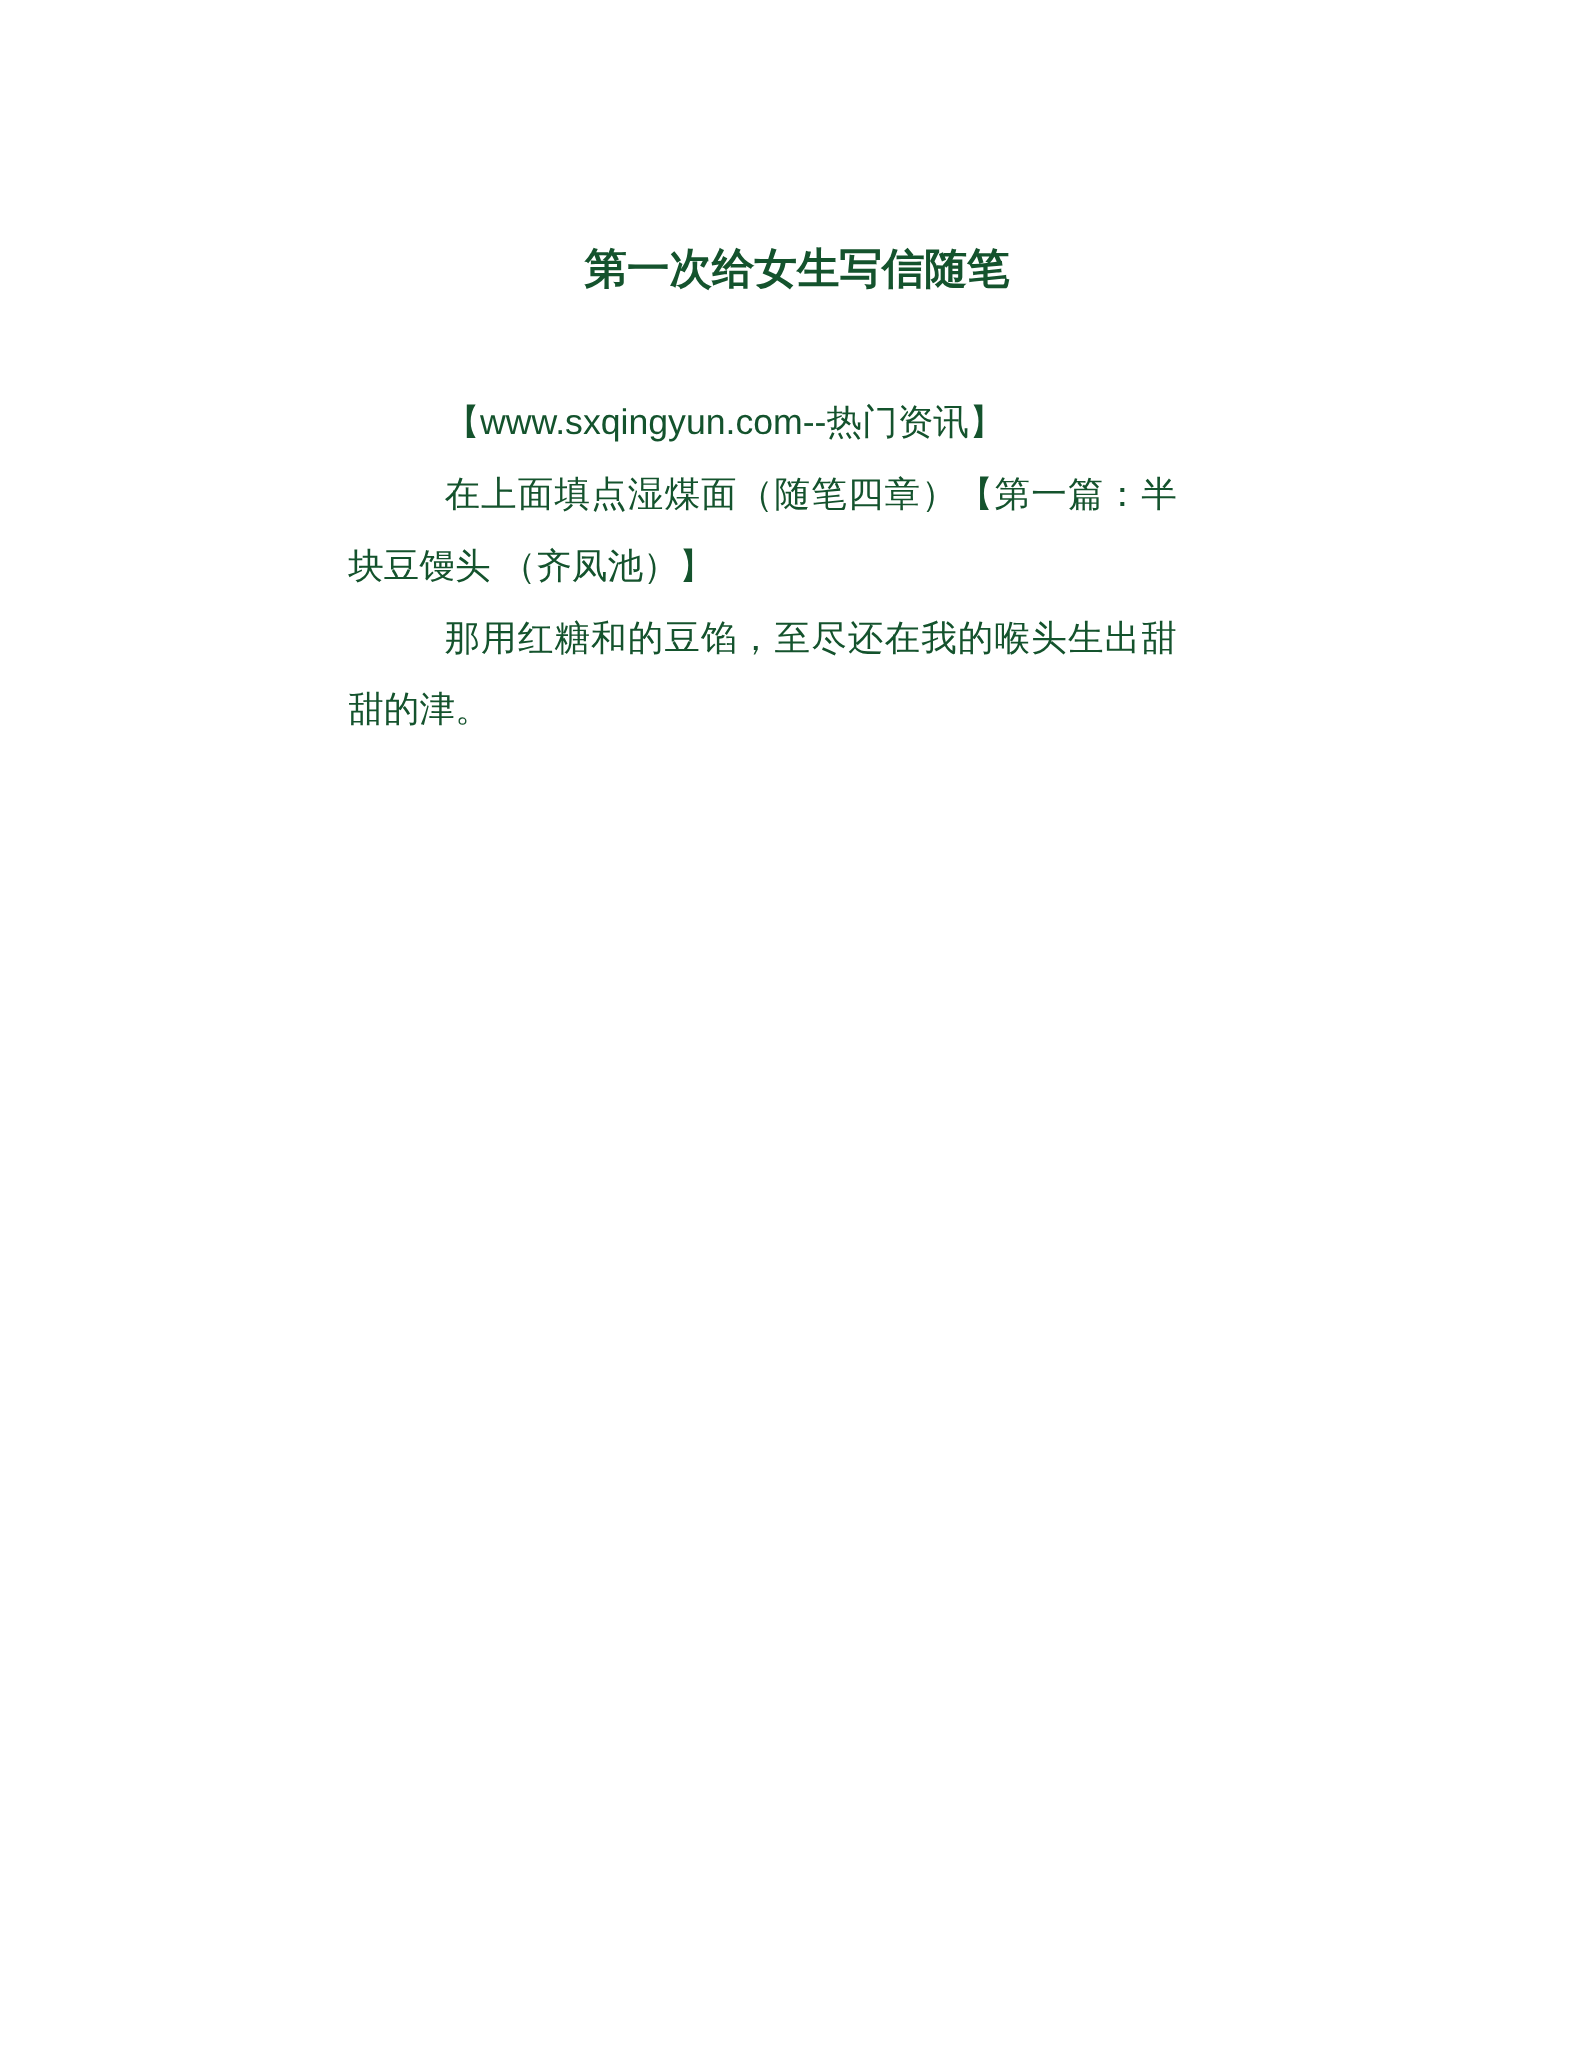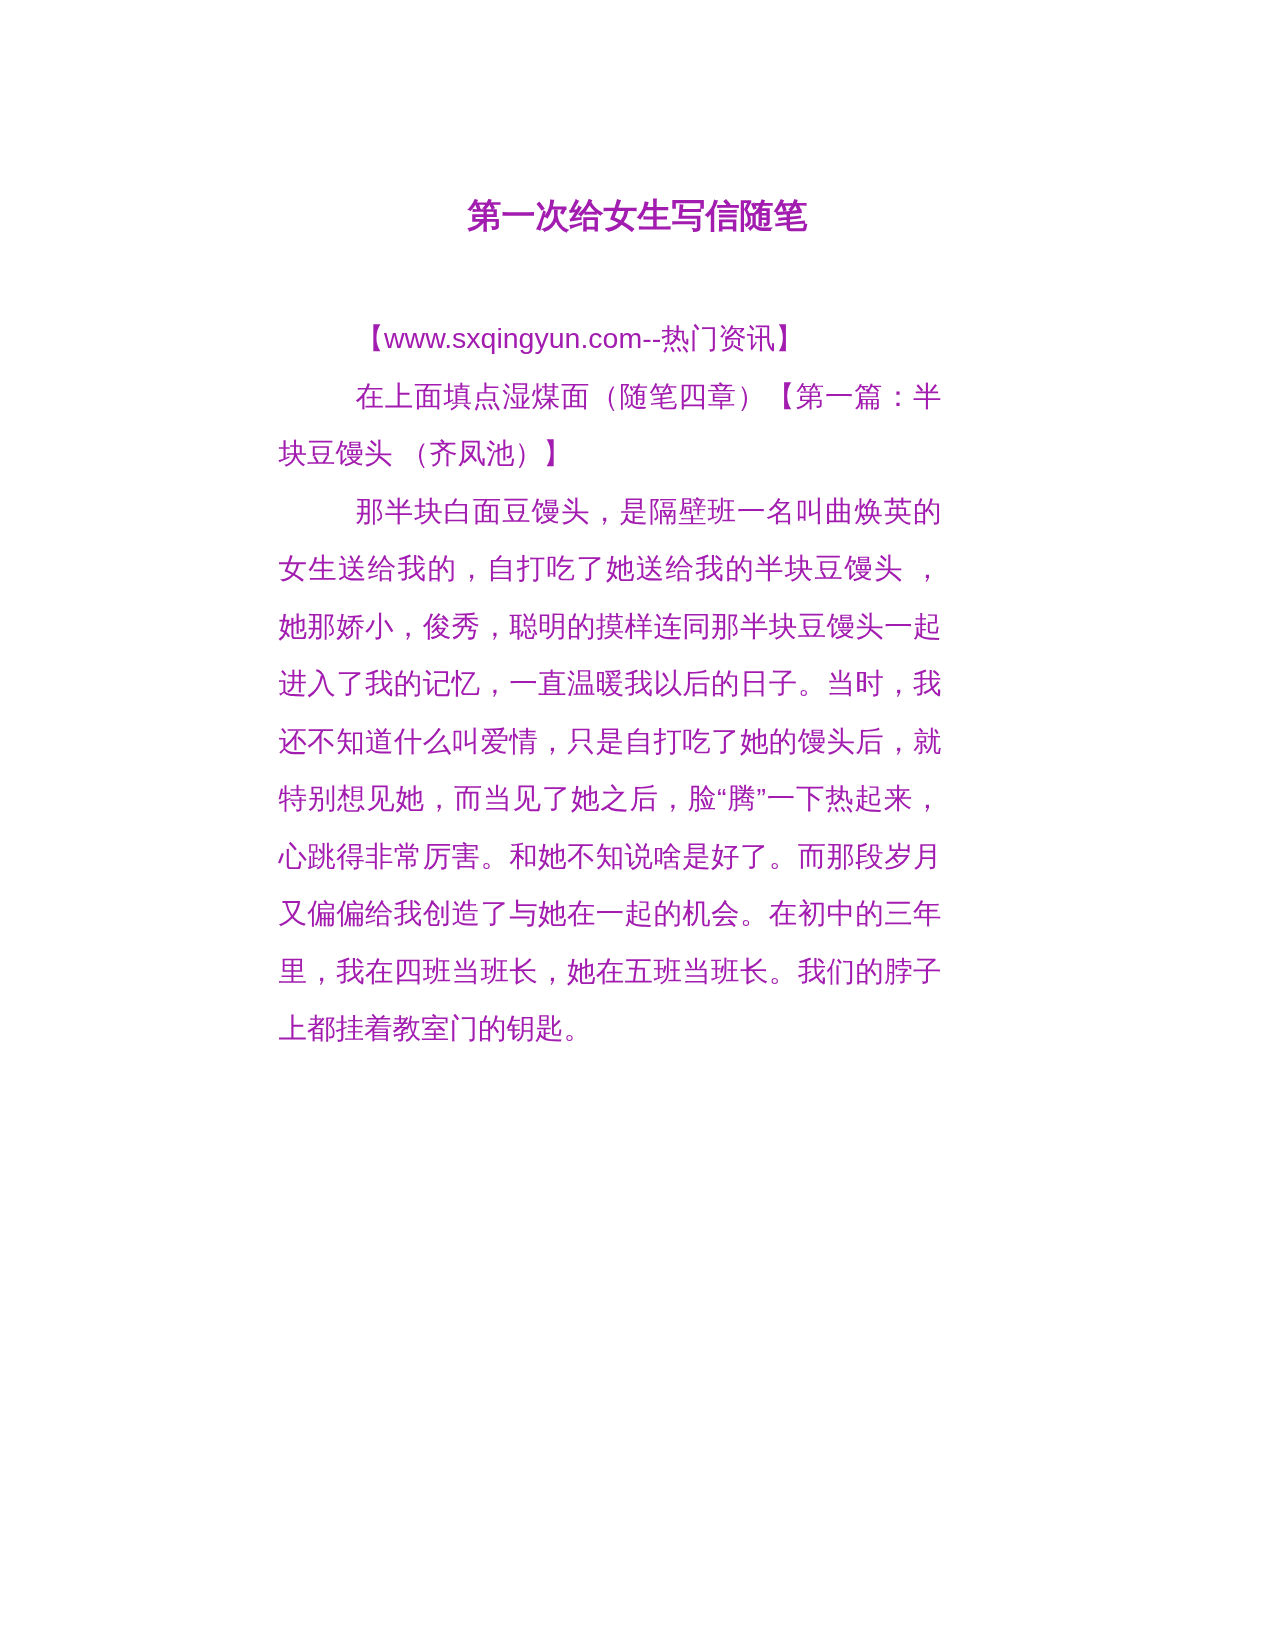--- a/index.html
+++ b/index.html
@@ -8,21 +8,21 @@
       background: #ffffff;
     }
     .page {
       position: relative;
       width: 1078px;
       height: 1650px;
       margin: 0 auto;
       background: #ffffff;
       box-sizing: border-box;
       padding: 192px 235px 0 180px;
-      color: #a21caf;
+      color: #14532d;
       overflow: hidden;
     }
     .doc-title {
       font-family: "DejaVu Sans", "Liberation Sans", sans-serif;
       font-size: 34px;
       font-weight: bold;
       line-height: 46px;
       text-align: center;
       
       margin: 0 -235px 72px -180px;
@@ -42,15 +42,15 @@
   </style>
 </head>
 <body>
 
 <div class="page">
   <h1 class="doc-title">第一次给女生写信随笔</h1>
 
   <div class="doc-body">
     <p class="para">【www.sxqingyun.com--热门资讯】</p>
     <p class="para">在上面填点湿煤面（随笔四章）【第一篇：半块豆馒头 （齐凤池）】</p>
-    <p class="para">那半块白面豆馒头，是隔壁班一名叫曲焕英的女生送给我的，自打吃了她送给我的半块豆馒头 ，她那娇小，俊秀，聪明的摸样连同那半块豆馒头一起进入了我的记忆，一直温暖我以后的日子。当时，我还不知道什么叫爱情，只是自打吃了她的馒头后，就特别想见她，而当见了她之后，脸“腾”一下热起来，心跳得非常厉害。和她不知说啥是好了。而那段岁月又偏偏给我创造了与她在一起的机会。在初中的三年里，我在四班当班长，她在五班当班长。我们的脖子上都挂着教室门的钥匙。</p>
+    <p class="para">那用红糖和的豆馅，至尽还在我的喉头生出甜甜的津。</p>
   </div>
 </div>
 
 </body></html>

